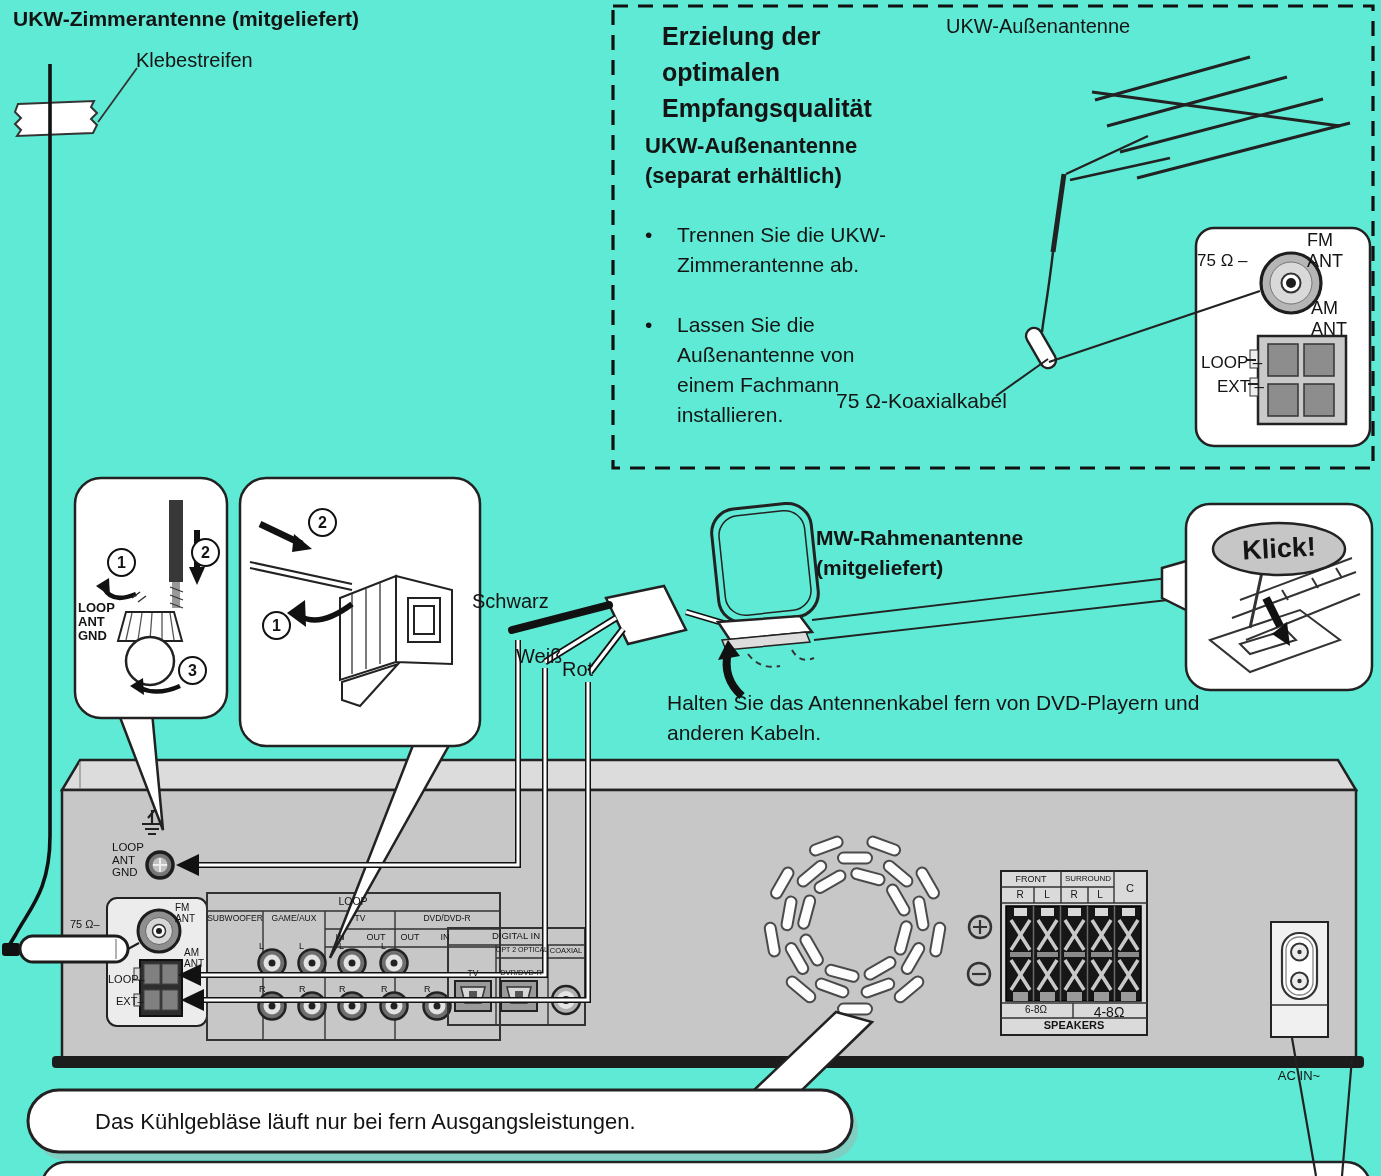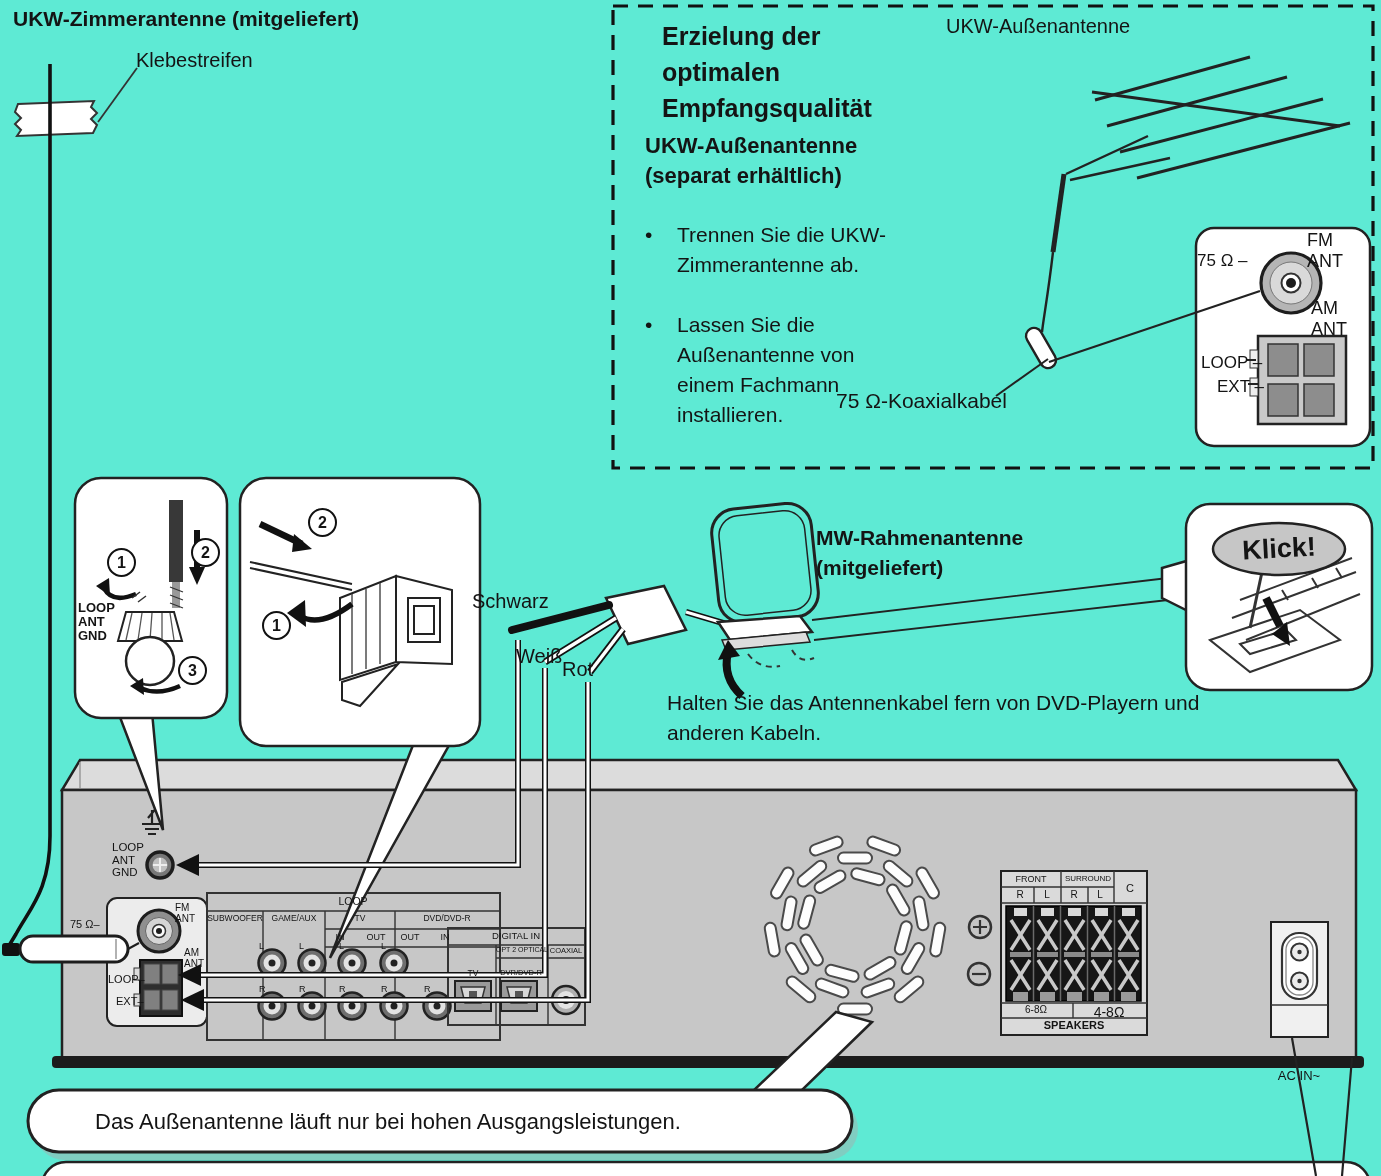--- a/index.html
+++ b/index.html
@@ -389,15 +389,15 @@
 <div class="lbl c" style="left:1047px;top:889px;font-size:10px">L</div>
 <div class="lbl c" style="left:1074px;top:889px;font-size:10px">R</div>
 <div class="lbl c" style="left:1100px;top:889px;font-size:10px">L</div>
 <div class="lbl c" style="left:1130px;top:882px;font-size:11px">C</div>
 <div class="lbl c" style="left:1036px;top:1004px;font-size:10px">6-8Ω</div>
 <div class="lbl c" style="left:1109px;top:1004px;font-size:14px">4-8Ω</div>
 <div class="lbl c b" style="left:1074px;top:1019px;font-size:11px">SPEAKERS</div>
 
 <div class="lbl c" style="left:1299px;top:1068px;font-size:13px">AC IN~</div>
 
-<div class="lbl" style="left:95px;top:1108px;font-size:22px">Das Außenantenne läuft nur bei hohen Ausgangsleistungen.</div>
+<div class="lbl" style="left:95px;top:1108px;font-size:22px">Das Kühlgebläse läuft nur bei fern Ausgangsleistungen.</div>
 
 </div>
 
 </body></html>

